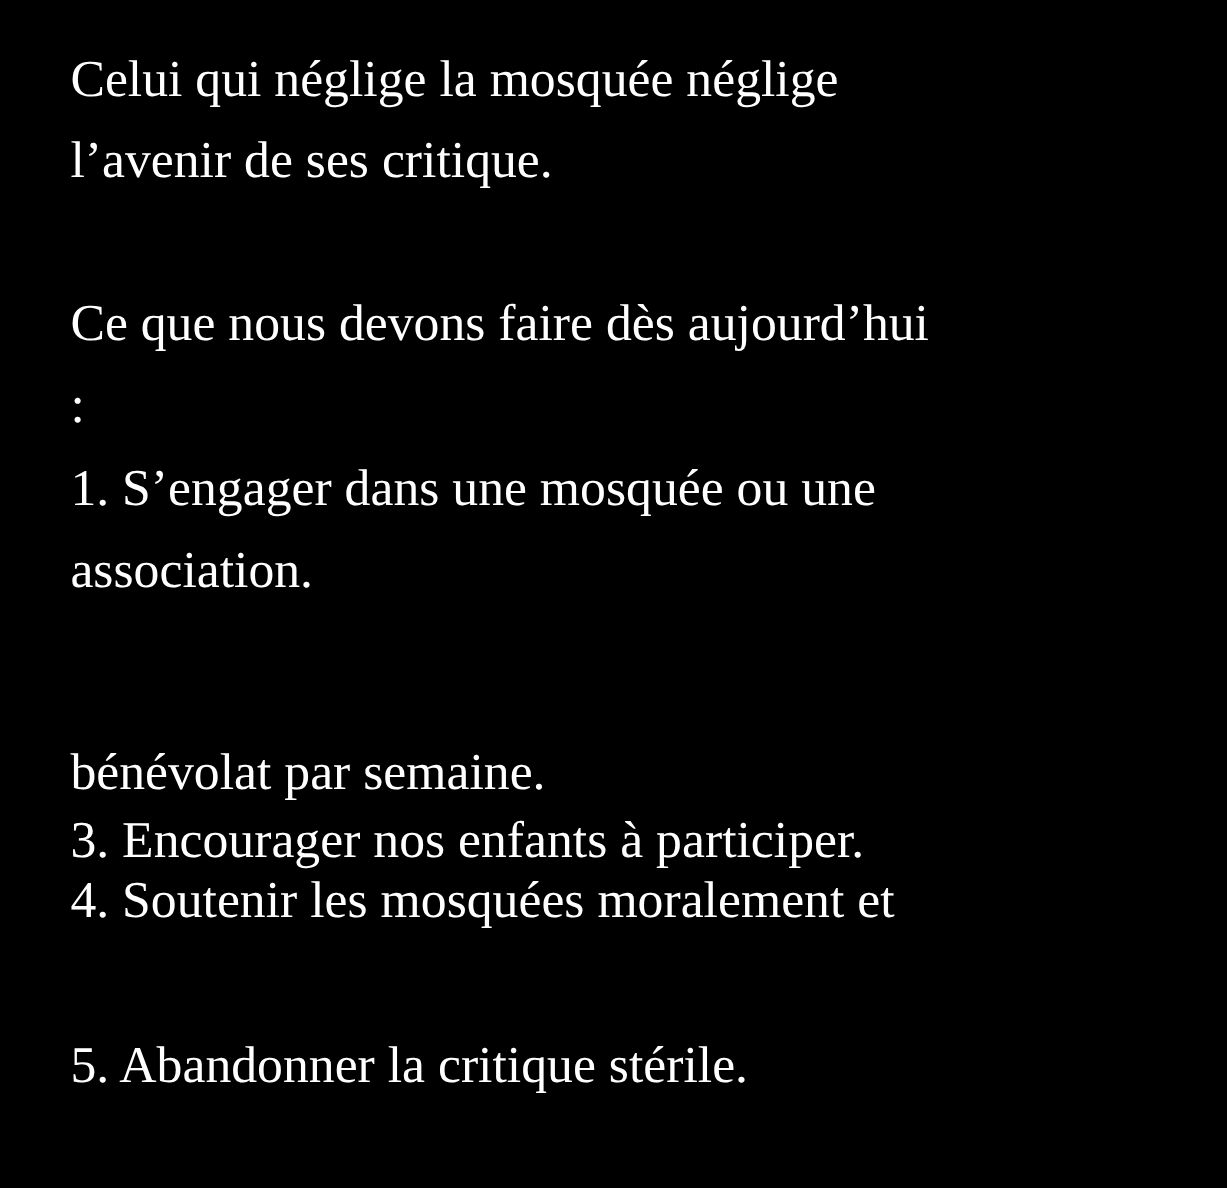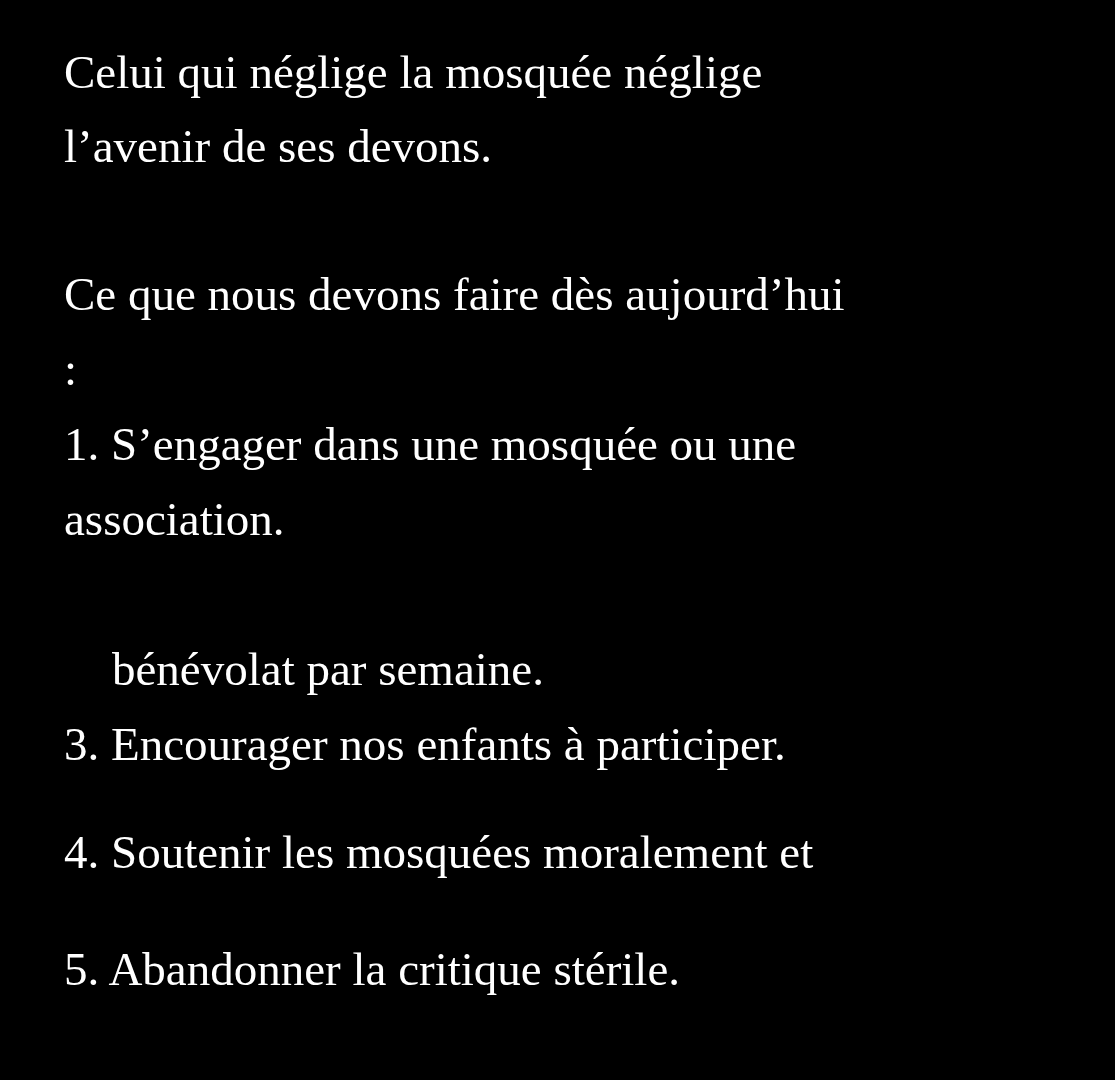--- a/index.html
+++ b/index.html
@@ -29,28 +29,28 @@
       line-height: 56px;
       white-space: nowrap;
       letter-spacing: 0px;
     }
   </style>
 </head>
 <body>
 
 <div class="page">
   <div class="line" style="top:44px;">Celui qui néglige la mosquée néglige</div>
-  <div class="line" style="top:118px;">l’avenir de ses devons.</div>
+  <div class="line" style="top:118px;">l’avenir de ses critique.</div>
 
   <div class="line" style="top:266px;">Ce que nous devons faire dès aujourd’hui</div>
   <div class="line" style="top:341px;">:</div>
 
   <div class="line" style="top:416px;">1. S’engager dans une mosquée ou une</div>
   <div class="line" style="top:491px;">association.</div>
 
-  <div class="line" style="top:641px;margin-left:48px;">bénévolat par semaine.</div>
+  <div class="line" style="top:674px;">bénévolat par semaine.</div>
 
-  <div class="line" style="top:716px;">3. Encourager nos enfants à participer.</div>
+  <div class="line" style="top:736px;">3. Encourager nos enfants à participer.</div>
 
-  <div class="line" style="top:791px;margin-top:33px;">4. Soutenir les mosquées moralement et</div>
+  <div class="line" style="top:791px;">4. Soutenir les mosquées moralement et</div>
 
   <div class="line" style="top:941px;text-align:center;">5. Abandonner la critique stérile.</div>
 </div>
 
 </body></html>

